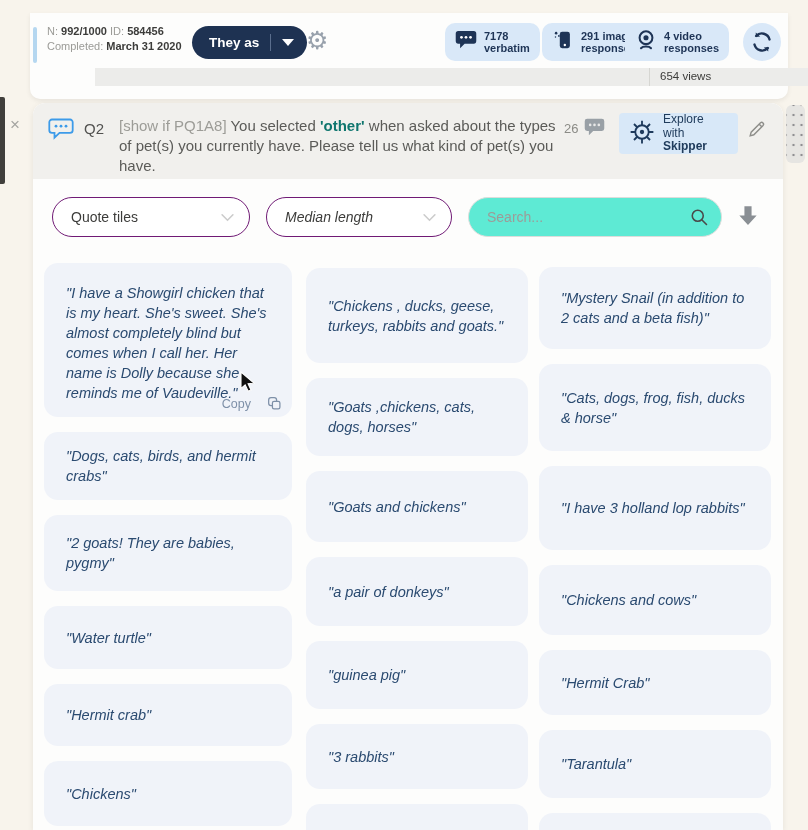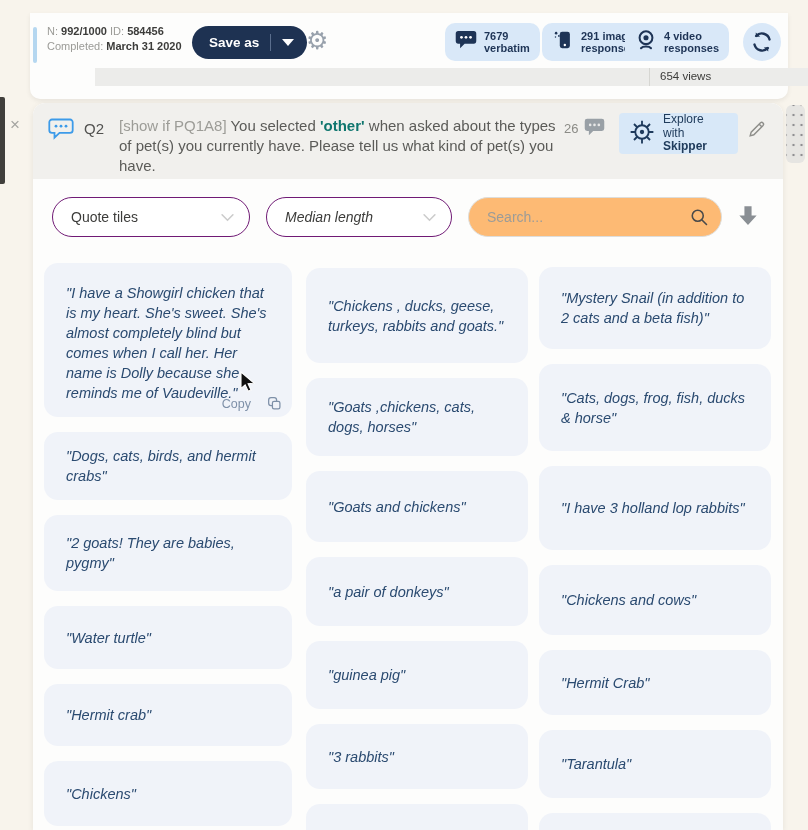--- a/index.html
+++ b/index.html
@@ -42,21 +42,21 @@
   .comment-count { left:531px; top:18px; font-size:13px; color:#8b8b86; }
   .comment-bubble { left:551px; top:15px; }
   .explore-btn { left:586px; top:10px; width:119px; height:41px; background:#d8e8f8; border-radius:4px; display:flex; align-items:center; gap:8px; padding:0 10px; color:#203c5c; cursor:pointer; }
   .explore-btn .txt { font-size:12px; line-height:13.5px; }
   .pencil { left:714px; top:16px; cursor:pointer; }
 
   
   .dd { top:94px; height:40px; background:#fff; border:1px solid #701a75; border-radius:20px; display:flex; align-items:center; justify-content:space-between; padding:0 14px 0 18px; font-size:14px; color:#3c3c3a; cursor:pointer; }
   .dd-view { left:19px; width:198px; }
   .dd-sort { left:233px; width:186px;font-style:italic; }
-  .search-wrap { left:435px; top:94px; width:254px; height:40px; background:#fdba74; border:1px solid #dddddb; border-radius:20px; display:flex; align-items:center; padding:0 12px 0 18px; }
+  .search-wrap { left:435px; top:94px; width:254px; height:40px; background:#5eead4; border:1px solid #dddddb; border-radius:20px; display:flex; align-items:center; padding:0 12px 0 18px; }
   .search-wrap input { border:none; outline:none; flex:1; font-size:14px; font-family:"Liberation Sans",sans-serif; color:#3c3c3a; background:transparent; }
   .search-wrap input::placeholder { color:#9c9c98; }
   .download { left:702px; top:100px; cursor:pointer; }
 
   
   .tiles { left:11px; top:160px; width:738px; display:flex; }
   .tcol { display:flex; flex-direction:column; gap:15px; }
   .tcol-0 { width:248px; margin-right:14px; }
   .tcol-1 { width:222px; margin-right:11px; padding-top:5px; }
   .tcol-2 { width:232px; padding-top:4px; }
@@ -72,37 +72,37 @@
 </head>
 <body>
 
 <div class="abs top-card">
   <div class="abs accent-bar"></div>
   <div class="abs meta">
     <div><span>N: </span><b>992/1000</b><span> ID: </span><b>584456</b></div>
     <div><span>Completed: </span><b>March 31 2020</b></div>
   </div>
   <div class="abs saveas">
-    <span class="lbl">Save as</span>
+    <span class="lbl">They as</span>
     <span class="sep"></span>
     <span class="caret"></span>
   </div>
   <div class="abs gear">⚙</div>
 
   <div class="abs stat-pill pill-verbatim">
     <span>
       <svg width="22" height="20" viewBox="0 0 24 22">
           <path d="M3.5 1h17a2.8 2.8 0 0 1 2.8 2.8v8.4a2.8 2.8 0 0 1-2.8 2.8h-10l-5 5v-5h-2a2.8 2.8 0 0 1-2.8-2.8V3.8A2.8 2.8 0 0 1 3.5 1z" fill="#1e3456"></path>
           <circle cx="7" cy="8" r="1.5" fill="#fff"></circle>
           <circle cx="12" cy="8" r="1.5" fill="#fff"></circle>
           <circle cx="17" cy="8" r="1.5" fill="#fff"></circle>
         </svg>
     </span>
     <span class="txt">
-        <div>7679</div>
+        <div>7178</div>
         <div>verbatim</div>
       </span>
   </div>
   <div class="abs stat-pill pill-image">
     <span>
       <svg width="22" height="22" viewBox="0 0 24 24">
           <circle cx="4.5" cy="4.5" r="1.4" fill="#1e3456"></circle>
           <circle cx="7.5" cy="7.5" r="1" fill="#1e3456"></circle>
           <circle cx="3.8" cy="8.8" r="0.8" fill="#1e3456"></circle>
           <rect x="8.5" y="3" width="11" height="18" rx="2.6" fill="#1e3456"></rect>

